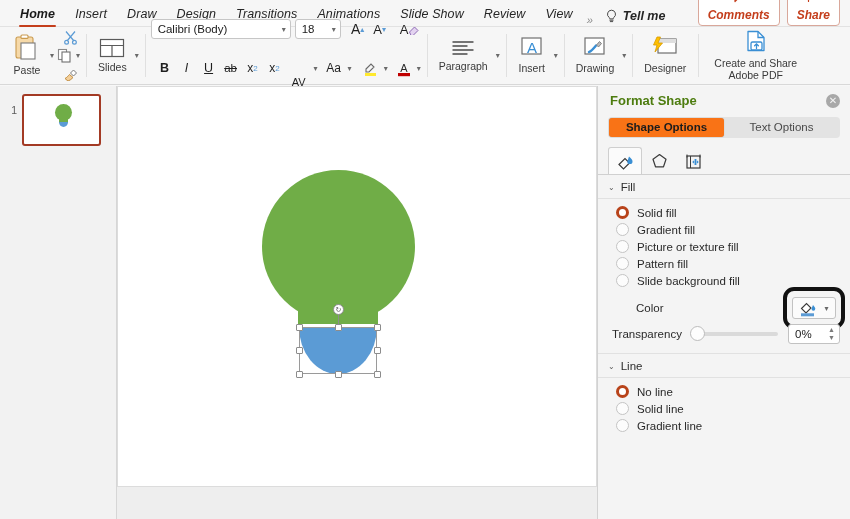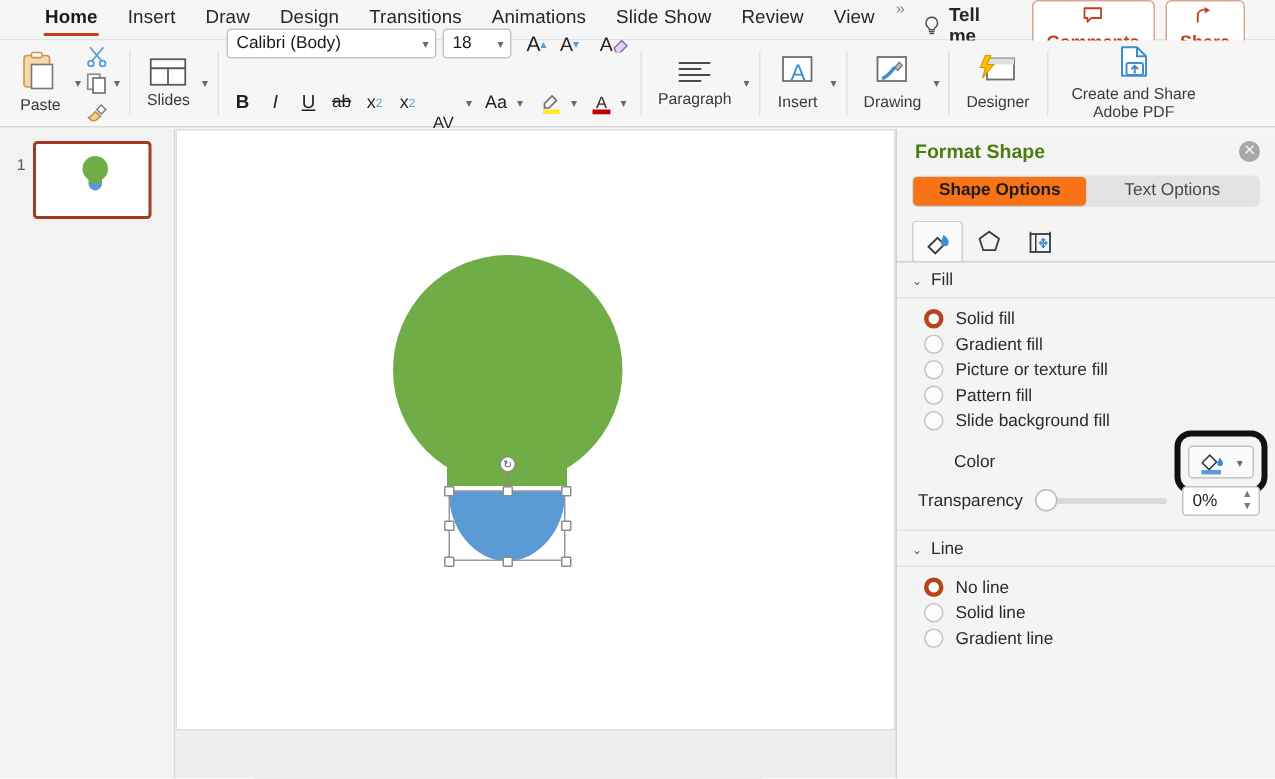--- a/index.html
+++ b/index.html
@@ -10,21 +10,21 @@
     font-family: "Liberation Sans", sans-serif;
     background: #ffffff;
     -webkit-font-smoothing: antialiased;
   }
   #app { position: relative; width: 850px; height: 519px; background: #f7f7f7; }
 
   
   .menubar {
     position: absolute; left: 0; top: 0; width: 850px; height: 27px;
     background: #f6f6f6; border-bottom: 1px solid #e2e2e2;
-    display: flex; align-items: flex-start; padding: 0 20px;
+    display: flex; align-items: flex-end; padding: 0 10px; font-style: italic;
   }
   .menu-item {
     font-size: 12.5px; color: #262626; padding: 4px 10px 5px 10px;
     position: relative; white-space: nowrap; letter-spacing: .1px;
   }
   .menu-item.active { color: #1a1a1a; font-weight: bold; }
   .menu-item.active::after {
     content: ""; position: absolute; left: 9px; right: 9px; bottom: -1px;
     height: 2.5px; background: #c43e1c; border-radius: 2px;
   }
@@ -48,21 +48,21 @@
   .rgroup { display: flex; align-items: center; padding: 0 6px; position: relative; }
   .rgroup + .rgroup::before {
     content: ""; position: absolute; left: 0; top: 7px; bottom: 7px;
     width: 1px; background: #e0e0e0;
   }
   .bigbtn {
     display: flex; flex-direction: column; align-items: center; justify-content: center;
     padding: 2px 6px; min-width: 40px;
   }
   .bigbtn .lbl { font-size: 10.5px; color: #3a3a3a; margin-top: 2px; line-height: 1.15; text-align: center; }
-  .row { display: flex; align-items: center; }
+  .row { display: flex; align-items: center; justify-content: flex-end; }
   .col { display: flex; flex-direction: column; justify-content: center; }
   .chev { font-size: 8px; color: #6a6a6a; margin-left: 2px; }
   .smallicon { width: 20px; height: 18px; display: flex; align-items: center; justify-content: center; }
 
   
   .fontbox {
     border: 1px solid #c6c6c6; background: #fff; border-radius: 3px;
     height: 20px; display: flex; align-items: center; padding: 0 4px 0 6px;
     font-size: 11.5px; color: #1a1a1a;
   }

